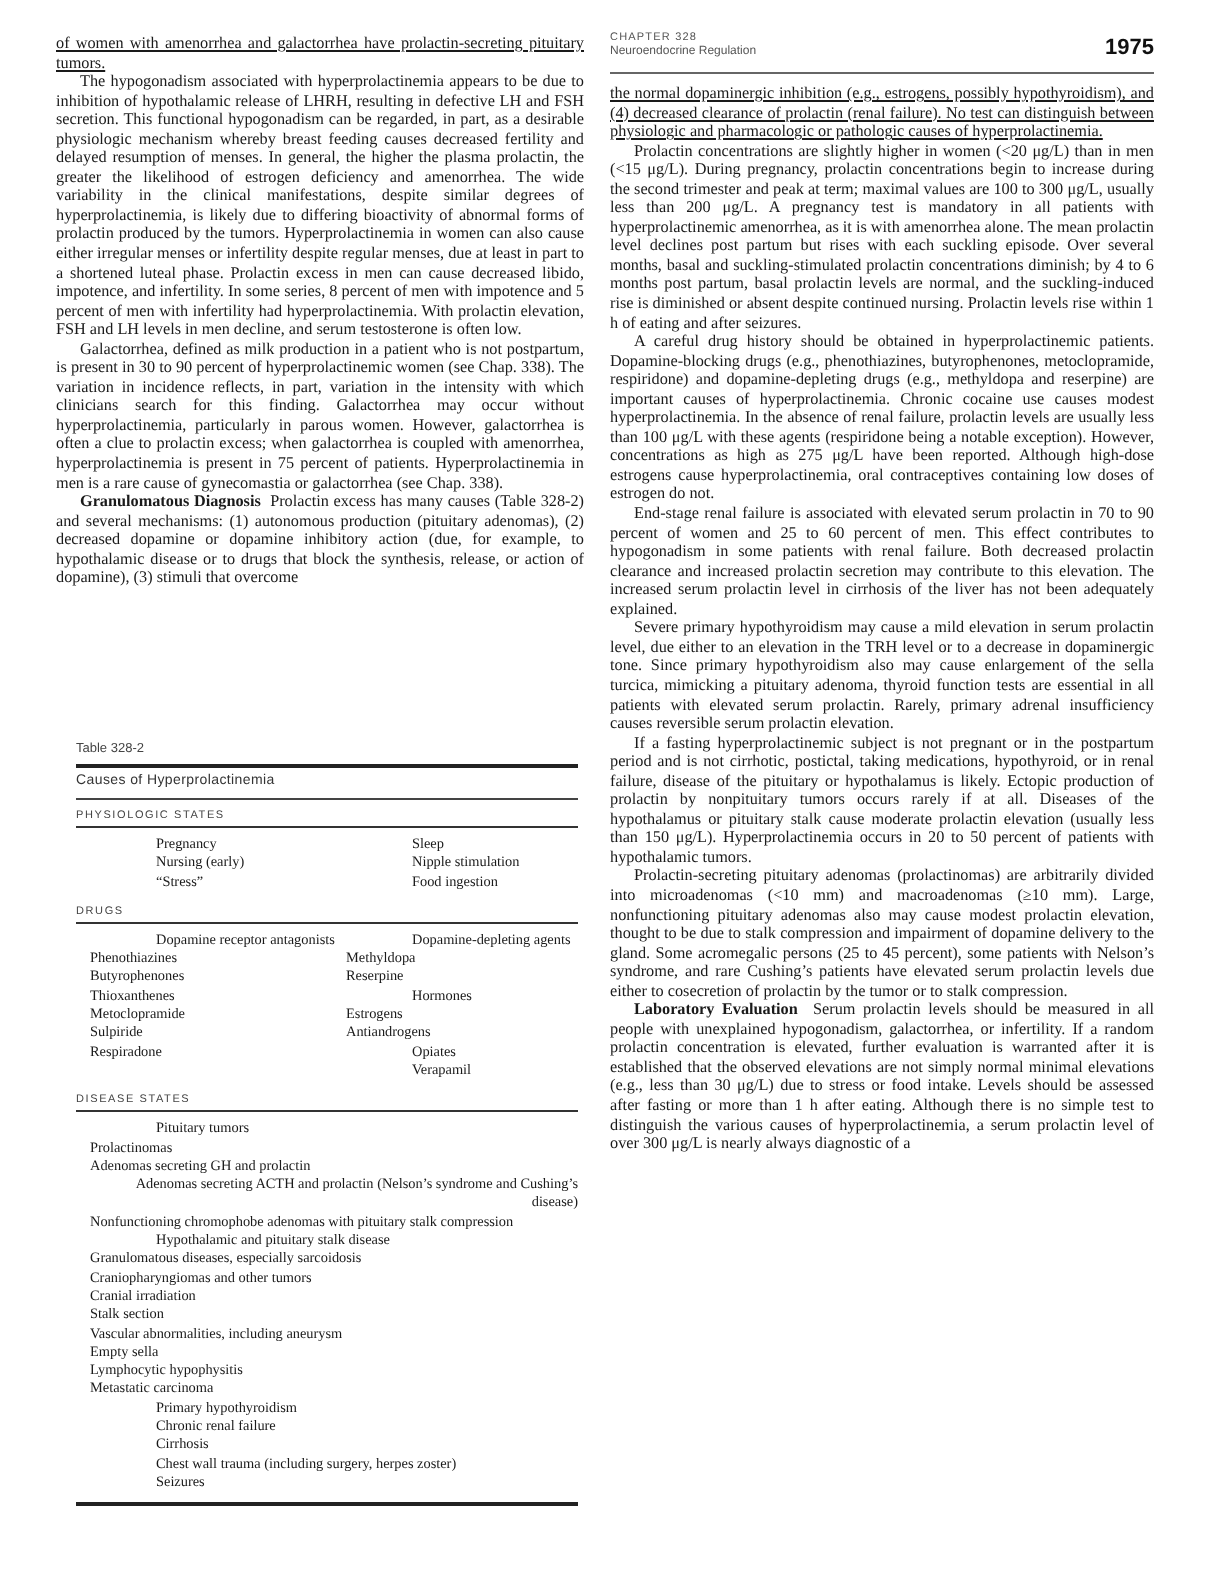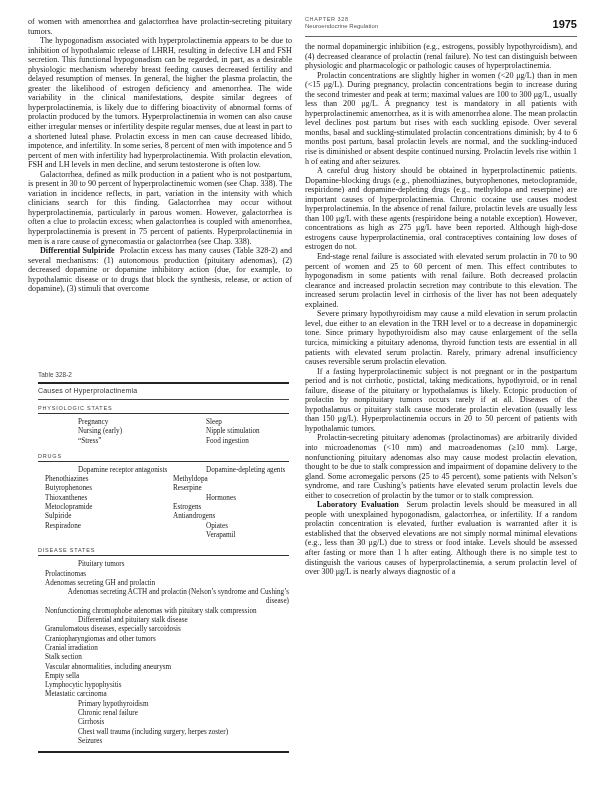--- a/index.html
+++ b/index.html
@@ -13,21 +13,21 @@
     border-bottom: 1px solid #666;
   }
   .hdr-chapter { position: absolute; left: 0; top: 0; font-size: 5.5px; letter-spacing: 0.6px; color: #555; font-family: "Liberation Sans", sans-serif; }
   .hdr-title { position: absolute; left: 0; top: 7px; font-size: 6px; color: #555; font-family: "Liberation Sans", sans-serif; }
   .hdr-page { position: absolute; right: 0; top: 2px; font-size: 11px; font-weight: bold; font-family: "Liberation Sans", sans-serif; color: #111; text-align: right; }
 
   .para {
     font-size: 8.15px; line-height: 9.55px; text-align: justify; margin: 0;
     text-indent: 12px; hyphens: manual;
   }
-  .para.noindent { text-indent: 0; }
+  .para.noindent { text-indent: 0; text-decoration: underline; }
   .runin { font-weight: bold; }
 
   .left-text { position: absolute; left: 28px; top: 17px; width: 264px; }
   .right-text { position: absolute; left: 305px; top: 42px; width: 272px; }
 
   
   .table { position: absolute; left: 38px; top: 371px; width: 251px; font-family: "Liberation Serif", serif; }
   .tbl-num { font-size: 6.5px; color: #444; font-family: "Liberation Sans", sans-serif; margin-bottom: 4px; }
   .rule-thick { border-top: 2px solid #222; }
   .rule-thin { border-top: 1px solid #444; }
@@ -49,21 +49,21 @@
   <span class="hdr-chapter">CHAPTER 328</span>
   <span class="hdr-title">Neuroendocrine Regulation</span>
   <span class="hdr-page">1975</span>
 </div>
 
 <div class="left-text">
   <p class="para noindent">of women with amenorrhea and galactorrhea have prolactin-secreting pituitary tumors.</p>
   <p class="para">The hypogonadism associated with hyperprolactinemia appears to be due to inhibition of hypothalamic release of LHRH, resulting in defective LH and FSH secretion. This functional hypogonadism can be regarded, in part, as a desirable physiologic mechanism whereby breast feeding causes decreased fertility and delayed resumption of menses. In general, the higher the plasma prolactin, the greater the likelihood of estrogen deficiency and amenorrhea. The wide variability in the clinical manifestations, despite similar degrees of hyperprolactinemia, is likely due to differing bioactivity of abnormal forms of prolactin produced by the tumors. Hyperprolactinemia in women can also cause either irregular menses or infertility despite regular menses, due at least in part to a shortened luteal phase. Prolactin excess in men can cause decreased libido, impotence, and infertility. In some series, 8 percent of men with impotence and 5 percent of men with infertility had hyperprolactinemia. With prolactin elevation, FSH and LH levels in men decline, and serum testosterone is often low.</p>
   <p class="para">Galactorrhea, defined as milk production in a patient who is not postpartum, is present in 30 to 90 percent of hyperprolactinemic women (see Chap. 338). The variation in incidence reflects, in part, variation in the intensity with which clinicians search for this finding. Galactorrhea may occur without hyperprolactinemia, particularly in parous women. However, galactorrhea is often a clue to prolactin excess; when galactorrhea is coupled with amenorrhea, hyperprolactinemia is present in 75 percent of patients. Hyperprolactinemia in men is a rare cause of gynecomastia or galactorrhea (see Chap. 338).</p>
   <p class="para">
-    <span class="runin">Differential Sulpiride</span>&nbsp;&nbsp;<span>Prolactin excess has many causes (Table 328-2) and several mechanisms: (1) autonomous production (pituitary adenomas), (2) decreased dopamine or dopamine inhibitory action (due, for example, to hypothalamic disease or to drugs that block the synthesis, release, or action of dopamine), (3) stimuli that overcome</span>
+    <span class="runin">Granulomatous Diagnosis</span>&nbsp;&nbsp;<span>Prolactin excess has many causes (Table 328-2) and several mechanisms: (1) autonomous production (pituitary adenomas), (2) decreased dopamine or dopamine inhibitory action (due, for example, to hypothalamic disease or to drugs that block the synthesis, release, or action of dopamine), (3) stimuli that overcome</span>
   </p>
 </div>
 
 <div class="table">
   <div class="tbl-num">Table 328-2</div>
   <div class="rule-thick"></div>
   <div class="tbl-title">Causes of Hyperprolactinemia</div>
   <div class="rule-thin"></div>
 
   <div class="sec-head">PHYSIOLOGIC STATES</div>
@@ -103,21 +103,21 @@
       </div>
   </div>
 
   <div class="sec-head">DISEASE STATES</div>
   <div class="list" id="s2list">
       <div class="row">Pituitary tumors</div>
       <div class="row ind1">Prolactinomas</div>
       <div class="row ind1">Adenomas secreting GH and prolactin</div>
       <div class="row ind1 wrap-row" style="padding-left: 14px; text-indent: -7px; text-align: right;">Adenomas secreting ACTH and prolactin (Nelson’s syndrome and Cushing’s disease)</div>
       <div class="row ind1 wrap-row" style="padding-left: 14px; text-indent: -7px;">Nonfunctioning chromophobe adenomas with pituitary stalk compression</div>
-      <div class="row">Differential and pituitary stalk disease</div>
+      <div class="row">Hypothalamic and pituitary stalk disease</div>
       <div class="row ind1">Granulomatous diseases, especially sarcoidosis</div>
       <div class="row ind1">Craniopharyngiomas and other tumors</div>
       <div class="row ind1">Cranial irradiation</div>
       <div class="row ind1">Stalk section</div>
       <div class="row ind1">Vascular abnormalities, including aneurysm</div>
       <div class="row ind1">Empty sella</div>
       <div class="row ind1">Lymphocytic hypophysitis</div>
       <div class="row ind1">Metastatic carcinoma</div>
       <div class="row">Primary hypothyroidism</div>
       <div class="row">Chronic renal failure</div>

